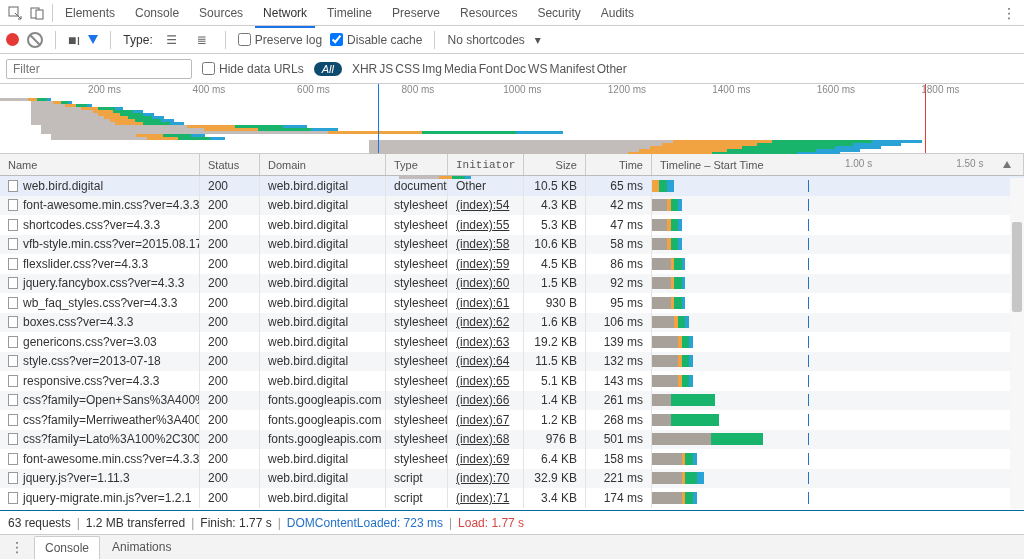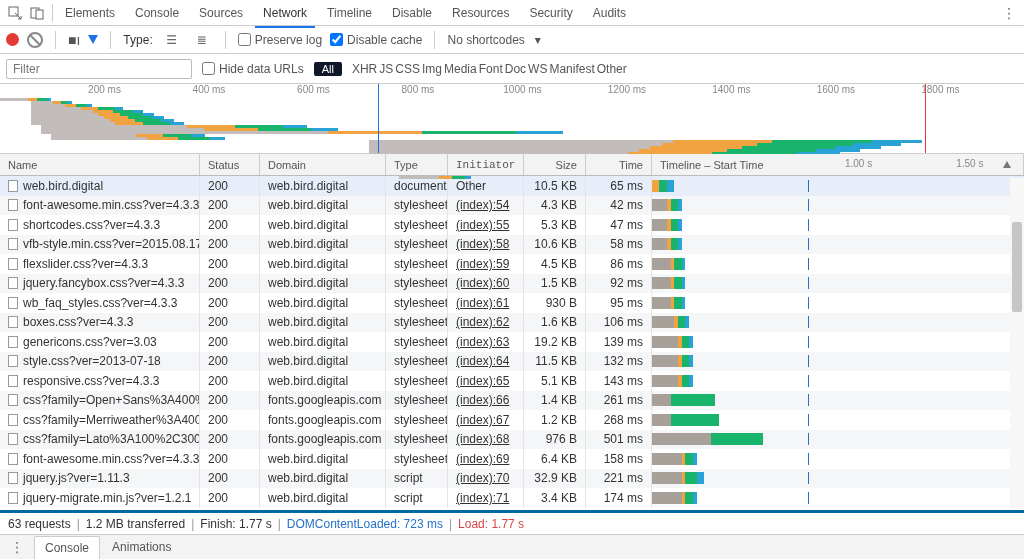--- a/index.html
+++ b/index.html
@@ -17,21 +17,21 @@
 .nope { width:16px; height:16px; border:2px solid #888; border-radius:50%; position:relative; }
 .nope::after { content:""; position:absolute; left:50%; top:50%; width:14px; height:2px; background:#888; transform:translate(-50%,-50%) rotate(45deg); }
 .cam { font-size:14px; color:#555; }
 .funnel { width:0; height:0; border-left:5px solid transparent; border-right:5px solid transparent; border-top:9px solid #1a73e8; }
 .chk-row { display:flex; align-items:center; gap:4px; color:#555; }
 .chk-row input { margin:0; }
 .tdrop { position:relative; padding-right:16px; color:#555; }
 .tdrop::after { content:"▾"; position:absolute; right:0; }
 .filter-bar { height:30px; border-bottom:1px solid #ccc; display:flex; align-items:center; padding:0 6px; gap:10px; }
 .filter-bar input[type=text] { width:186px; height:20px; border:1px solid #bbb; padding:0 6px; border-radius:2px; font-size:12px; color:#555; }
-.pill { background:#0f172a; color:#fff; border-radius:2px; padding:1px 8px; font-size:11px; }
+.pill { background:#0c4a6e; color:#fff; border-radius:7px; padding:1px 8px; font-size:11px;font-style:italic; }
 .ftab { color:#555; cursor:pointer; }
 .overview { height:70px; border-bottom:1px solid #ccc; position:relative; }
 .ruler { position:absolute; top:0; left:0; right:0; height:12px; }
 .ruler span { position:absolute; top:0; font-size:10px; color:#888; transform:translateX(-50%); }
 .bars { position:absolute; top:14px; left:0; right:0; bottom:0; }
 .ov-row { height:2.5px; width:100%; position:relative; margin-bottom:0.5px; }
 .ov-row::before { content:""; position:absolute; height:100%; background:#c2bcba; left:var(--gl); width:var(--gw); }
 .ov-seg { position:absolute; top:0; height:100%; }
 .red-play { position:absolute; top:0; bottom:0; width:1px; background:#e53935; }
 .blue-play { position:absolute; top:0; bottom:0; width:1px; background:#1a73e8; }
@@ -62,21 +62,21 @@
 .dwf { flex:1; position:relative; height:12px; align-self:center; }
 .wbar { position:absolute; top:0; height:100%; }
 .wbar.b1 { background:#a8a19a; }
 .wbar.b2 { background:#f2a341; }
 .wbar.b3 { background:#18b46b; }
 .wbar.b4 { background:#29a3d6; }
 .wf-vline-dom { position:absolute; top:0; bottom:0; width:1px; background:#2471c8; }
 .wf-vline-load { position:absolute; top:0; bottom:0; width:1px; background:#d64545; }
 .scrollbar { position:absolute; right:0; top:178px; bottom:50px; width:14px; background:#f7f7f7; }
 .scroll-thumb { position:absolute; top:44px; left:2px; right:2px; height:90px; background:#c6c6c6; border-radius:2px; }
-.status-bar { position:absolute; left:0; right:0; bottom:25px; height:24px; border-top:3px solid #0369a1; display:flex; align-items:center; padding:0 8px; font-size:12px; gap:6px; background:#fff;}
+.status-bar { position:absolute; left:0; right:0; bottom:25px; height:24px; border-top:1px solid #0369a1; display:flex; align-items:center; padding:0 8px; font-size:12px; gap:6px; background:#fff;}
 .status-bar .spipe { color:#999; }
 .dom-t { color:#2471c8; }
 .load-t { color:#d64545; }
 .drawer { position:absolute; left:0; right:0; bottom:0; height:25px; border-top:1px solid #ccc; background:#f3f3f3; display:flex; align-items:center; padding:0 6px; gap:6px;}
 .dr-tab { padding:4px 10px; font-size:12px; color:#555; }
 .dr-tab.active { background:#fff; border:1px solid #ccc; border-bottom:none; border-radius:2px 2px 0 0; }
 .sort-tri { position:absolute; right:12px; width:0; height:0; border-left:4px solid transparent; border-right:4px solid transparent; border-bottom:7px solid #777; }
 </style>
 </head>
 <body>
@@ -94,21 +94,21 @@
         <rect x="6" y="4" width="7" height="9" fill="#fff" stroke="#666"></rect>
       </svg>
     </div>
   <div class="sep"></div>
   <div class="panel-tabs" id="panel-tabs">
       <div class="panel-tab">Elements</div>
       <div class="panel-tab">Console</div>
       <div class="panel-tab">Sources</div>
       <div class="panel-tab active">Network</div>
       <div class="panel-tab">Timeline</div>
-      <div class="panel-tab">Disable</div>
+      <div class="panel-tab">Preserve</div>
       <div class="panel-tab">Resources</div>
       <div class="panel-tab">Security</div>
       <div class="panel-tab">Audits</div>
     </div>
   <div class="more-dots">⋮</div>
 </div>
 
 <div class="toolbar2">
   <div class="rec-dot"></div>
   <div class="nope"></div>

